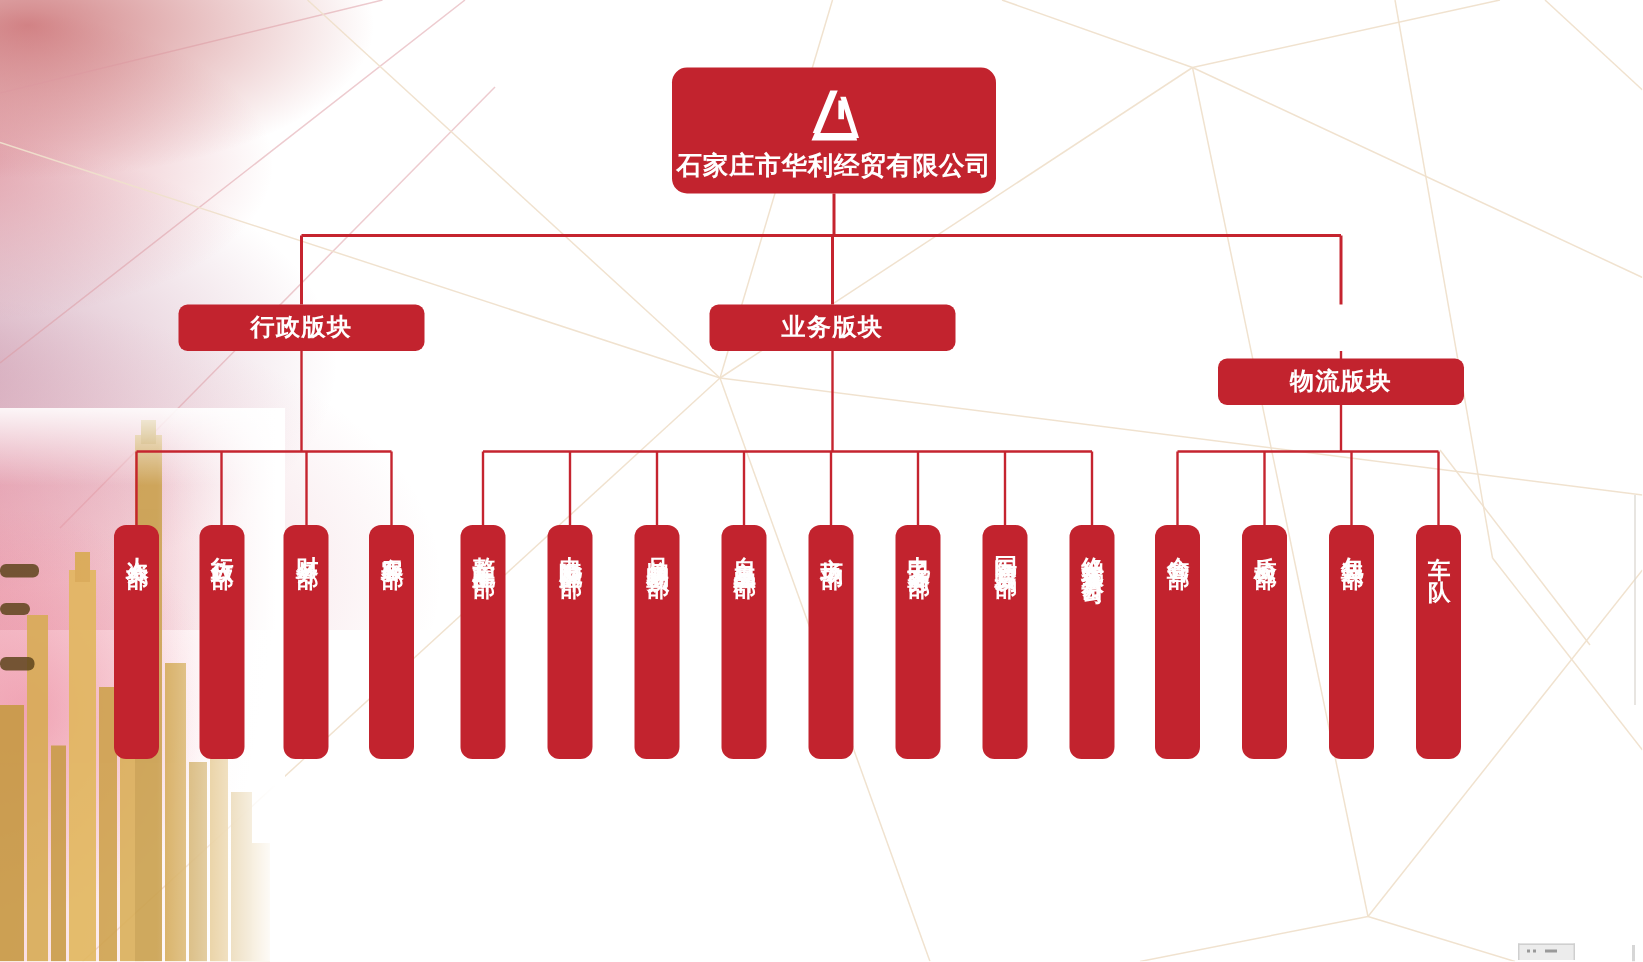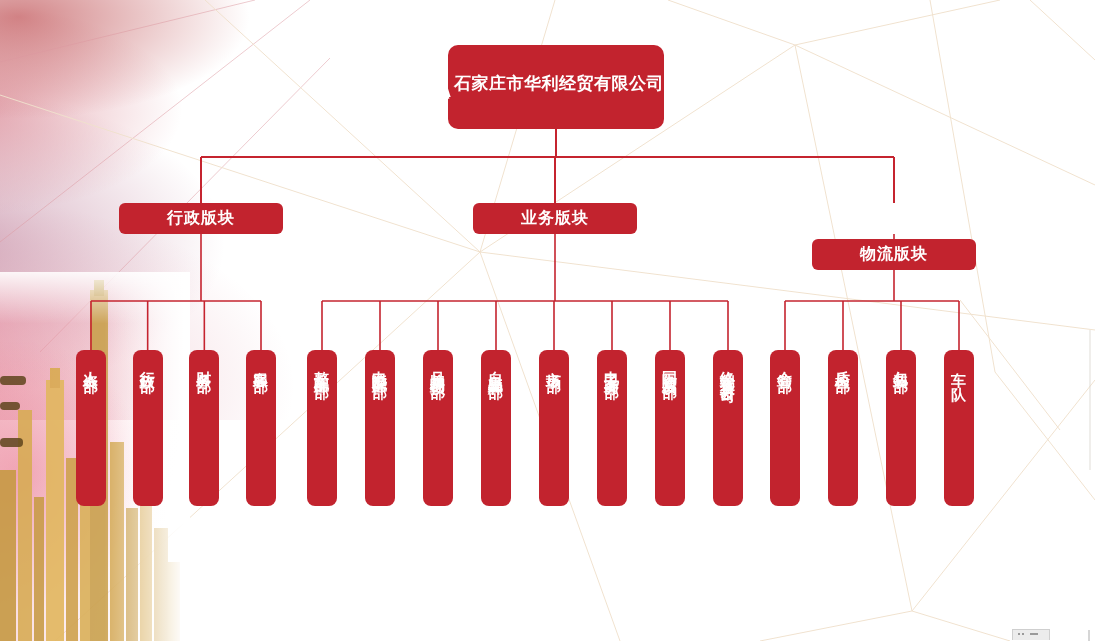--- a/index.html
+++ b/index.html
@@ -39,21 +39,21 @@
   #mesh line.warm{stroke:var(--mesh-warm);opacity:.5;}
   #mesh line.gray{stroke:#d9d4cc;opacity:.8;}
 
   
   #connectors{position:absolute;left:0;top:0;z-index:1;pointer-events:none;}
 
   
   .root-node{
     position:absolute;left:448px;top:45px;width:216px;height:84px;z-index:2;
     background:var(--primary);border-radius:10px;
-    display:flex;flex-direction:row;align-items:center;justify-content:flex-end;
+    display:flex;flex-direction:column;align-items:center;justify-content:flex-end;
     padding-bottom:7px;box-sizing:border-box;
   }
   .root-logo{line-height:0;margin-bottom:3px;}
   .root-label{color:#fff;font-weight:bold;font-size:17px;letter-spacing:.5px;white-space:nowrap;}
 
   .section-box{
     position:absolute;top:203px;width:164px;height:31px;z-index:2;
     background:var(--primary);border-radius:6px;
     display:flex;align-items:center;justify-content:center;
     color:#fff;font-weight:bold;font-size:16px;letter-spacing:1px;

